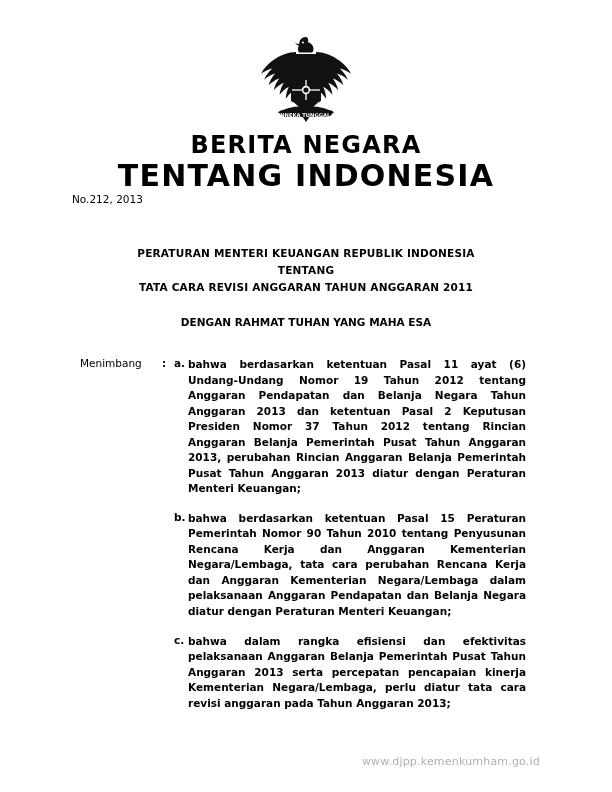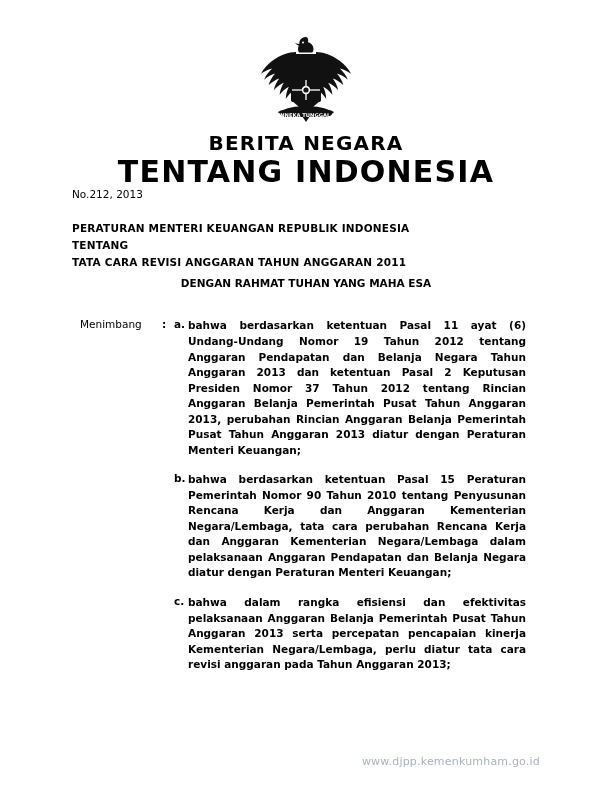--- a/index.html
+++ b/index.html
@@ -35,21 +35,21 @@
 
   
   .masthead {
     text-align: center;
     font-family: "DejaVu Sans", sans-serif;
     font-weight: bold;
     letter-spacing: 1.2px;
     line-height: 1.13;
   }
   .masthead .line1 {
-    font-size: 20px;
+    font-size: 24px;
   }
   .masthead .line2 {
     font-size: 30px;
   }
 
   
   .issue-row {
     margin-top: 0;
     display: flex;
     align-items: flex-start;
@@ -64,31 +64,31 @@
   .issue-subject {
     flex: 1;
     text-align: justify;
     line-height: 1.45;
     padding-right: 14px;
   }
   .issue-subject .l2 { display: block; }
 
   
   .titleblock {
-    margin-top: 20px;
-    text-align: left;
+    margin-top: 40px;
+    text-align: center;
     font-family: "DejaVu Sans", sans-serif;
     font-weight: bold;
     font-size: 10.5px;
     line-height: 1.62;
   }
   .titleblock div { letter-spacing: 0.2px; }
 
   .declblock {
-    margin-top: 4px;
+    margin-top: 18px;
     text-align: center;
     font-family: "DejaVu Sans", sans-serif;
     font-weight: bold;
     font-size: 10.5px;
     line-height: 1.62;
   }
 
   
   .considering {
     margin-top: 26px;

